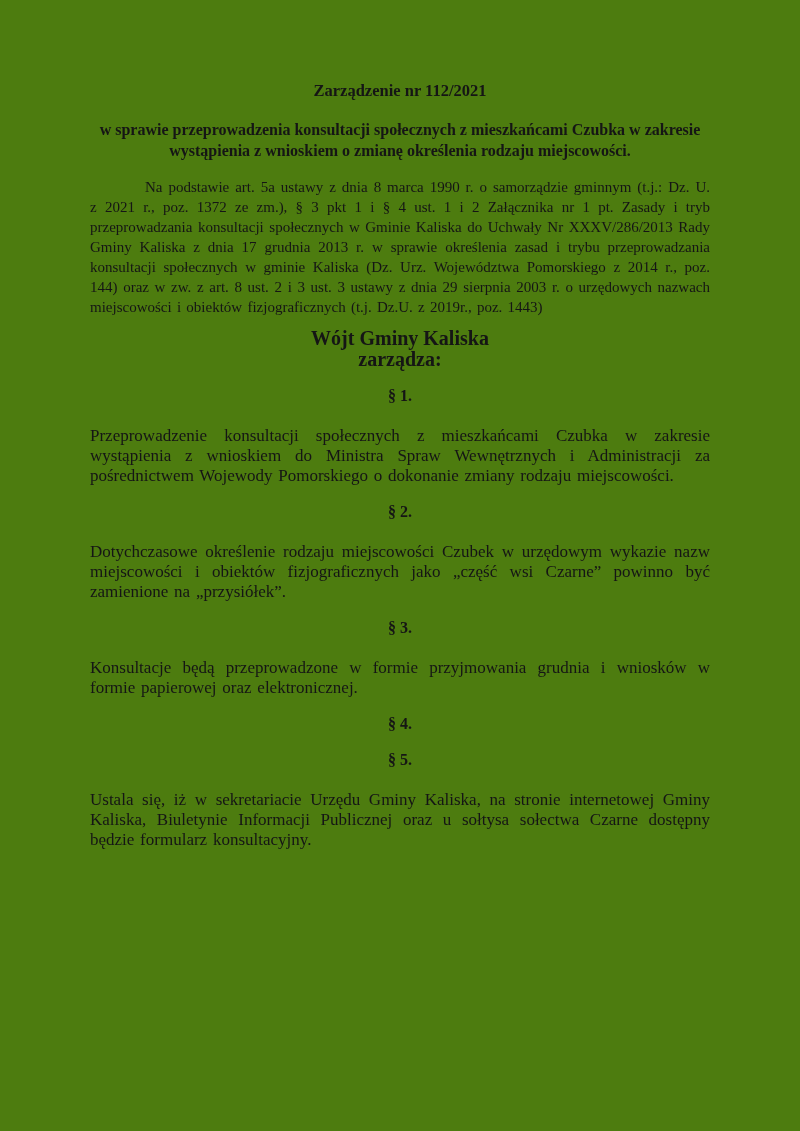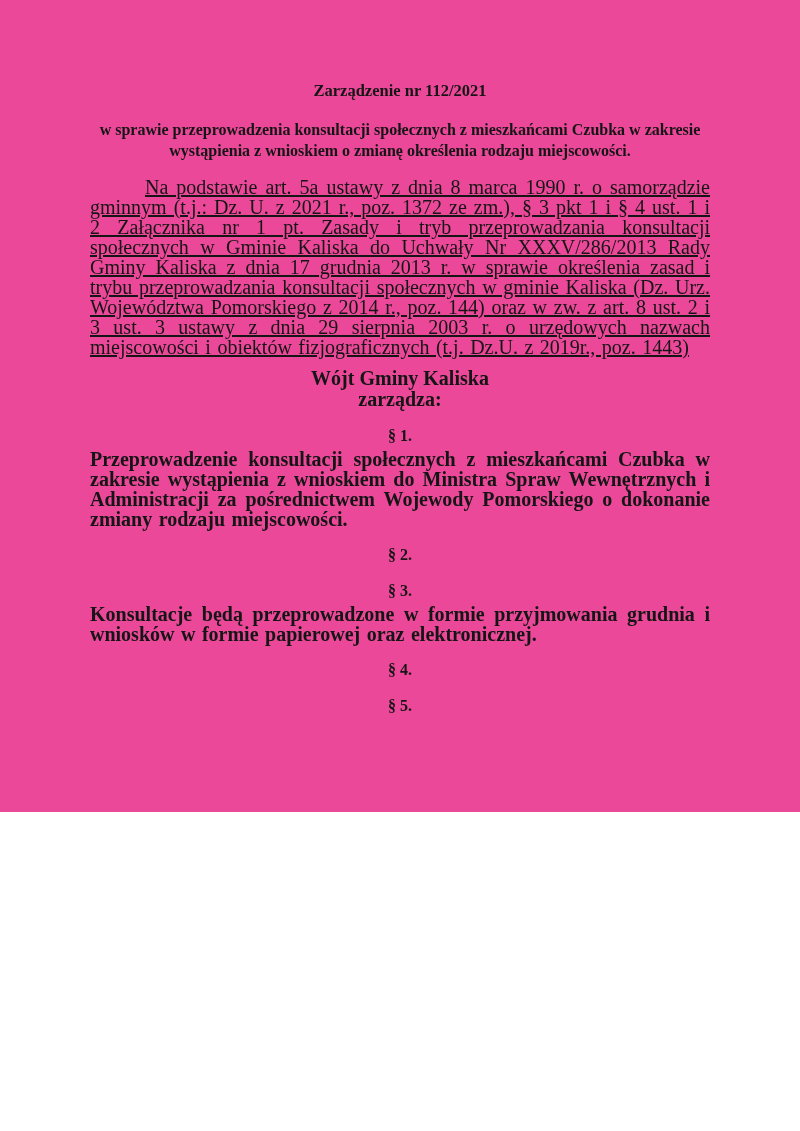--- a/index.html
+++ b/index.html
@@ -3,23 +3,23 @@
 <meta charset="utf-8">
 <style>
   html, body {
     margin: 0;
     padding: 0;
     background: #ffffff;
   }
   .page {
     position: relative;
     width: 800px;
-    height: 812px;
+    height: 1131px;
     box-sizing: border-box;
-    background: #ec4899;
+    background: #4d7c0f;
     color: #151515;
     font-family: "Liberation Serif", "DejaVu Serif", serif;
     padding: 80px 90px 0 90px;
     overflow: hidden;
   }
   .title-block {
     text-align: center;
     font-weight: bold;
     font-size: 16.5px;
     line-height: 22px;
@@ -28,46 +28,44 @@
     margin: 17px 0 16px 0;
     text-align: center;
     font-weight: bold;
     font-size: 16px;
     line-height: 21px;
   }
   .preamble {
     margin: 0 0 0 0;
     text-align: justify;
     text-indent: 55px;
-    font-size: 20px;
+    font-size: 15px;
     line-height: 20px;
     word-spacing: 1.5px;
-    text-decoration: underline;
   }
   .authority-block {
     margin-top: 11px;
     text-align: center;
     font-weight: bold;
     font-size: 20px;
     line-height: 21px;
   }
   .section-number {
     margin-top: 16px;
     text-align: center;
     font-weight: bold;
     font-size: 16px;
     line-height: 20px;
   }
   .section-text {
-    margin: 3px 0 0 0;
+    margin: 20px 0 0 0;
     text-align: justify;
-    font-size: 20px;
+    font-size: 17px;
     line-height: 20px;
     word-spacing: 1.5px;
-    font-weight: bold;
   }
 </style>
 </head>
 <body>
 
 <div class="page">
 
   <header class="title-block">
     <div>Zarządzenie nr 112/2021</div>
   </header>
@@ -81,28 +79,30 @@
     <div>zarządza:</div>
   </div>
 
   <section>
     <div class="section-number">§ 1.</div>
     <p class="section-text">Przeprowadzenie konsultacji społecznych z mieszkańcami Czubka w zakresie wystąpienia z wnioskiem do Ministra Spraw Wewnętrznych i Administracji za pośrednictwem Wojewody Pomorskiego o dokonanie zmiany rodzaju miejscowości.</p>
   </section>
 
   <section>
     <div class="section-number">§ 2.</div>
+    <p class="section-text">Dotychczasowe określenie rodzaju miejscowości Czubek w urzędowym wykazie nazw miejscowości i obiektów fizjograficznych jako „część wsi Czarne” powinno być zamienione na „przysiółek”.</p>
   </section>
 
   <section>
     <div class="section-number">§ 3.</div>
     <p class="section-text">Konsultacje będą przeprowadzone w formie przyjmowania grudnia i wniosków w formie papierowej oraz elektronicznej.</p>
   </section>
 
   <section>
     <div class="section-number">§ 4.</div>
   </section>
 
   <section>
     <div class="section-number">§ 5.</div>
+    <p class="section-text">Ustala się, iż w sekretariacie Urzędu Gminy Kaliska, na stronie internetowej Gminy Kaliska, Biuletynie Informacji Publicznej oraz u sołtysa sołectwa Czarne dostępny będzie formularz konsultacyjny.</p>
   </section>
 
 </div>
 
 </body></html>

